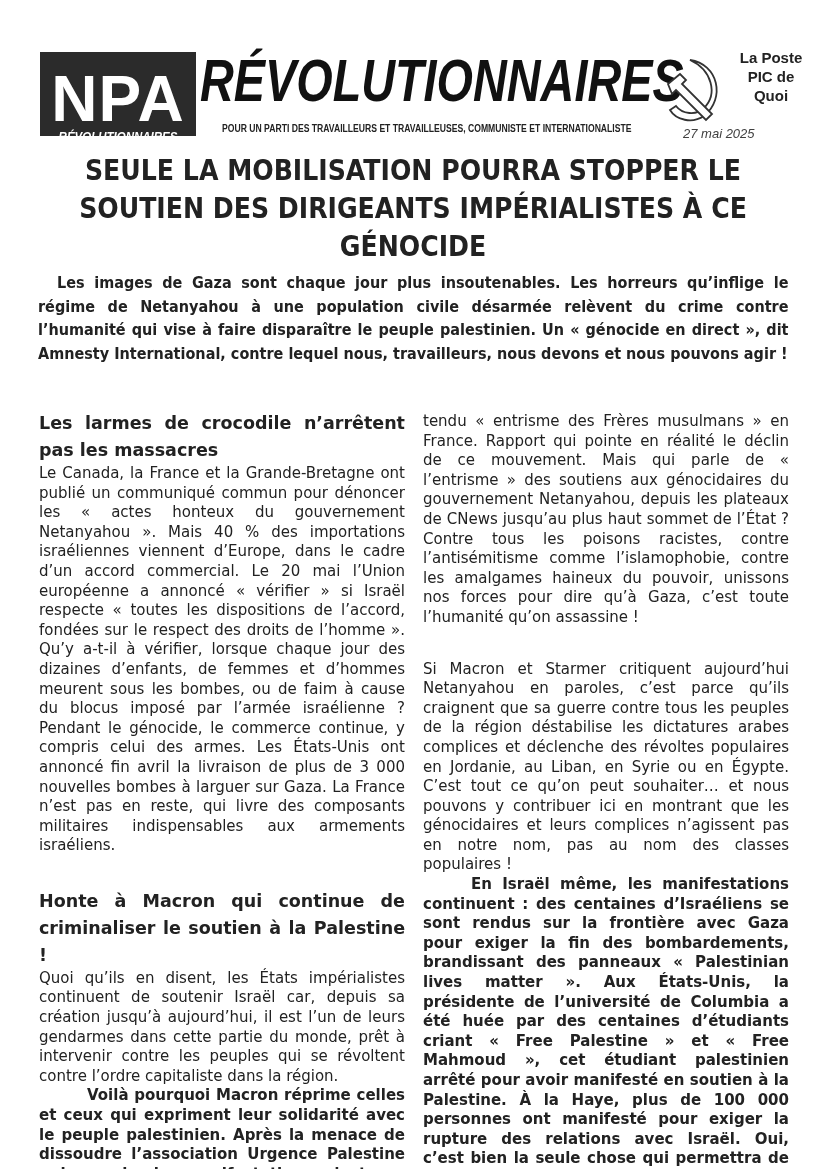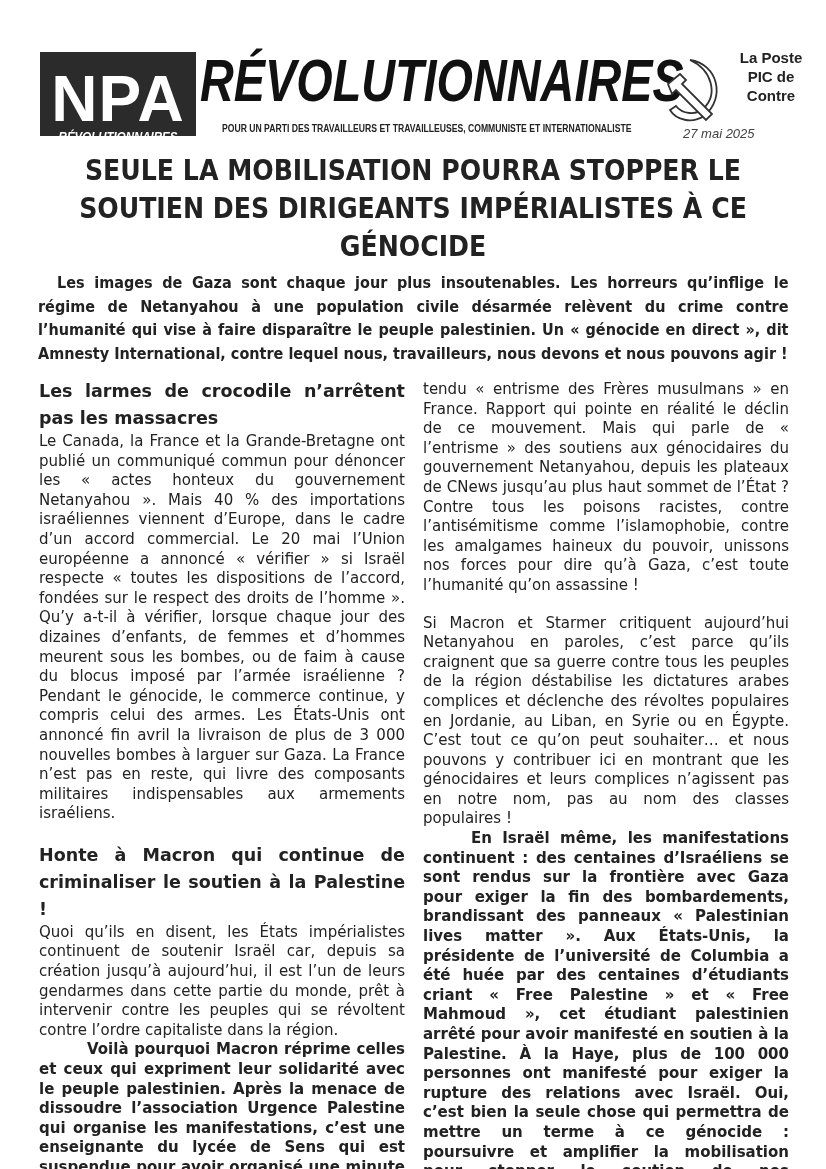--- a/index.html
+++ b/index.html
@@ -16,40 +16,40 @@
 
   .headline { position: absolute; left: 40px; top: 152px; width: 746px; text-align: center; font-family: "DejaVu Sans", sans-serif; font-weight: bold; font-size: 28px; line-height: 38px; color: #222; transform: scaleX(0.9); transform-origin: center top; }
   .chapo { position: absolute; left: 38px; top: 272px; width: 750px; font-family: "DejaVu Sans", sans-serif; font-weight: bold; font-size: 15.2px; line-height: 23.5px; text-align: justify; text-indent: 20px; color: #222; transform: scaleX(0.95); transform-origin: left top; width: 790px; }
 
   .col { position: absolute; top: 378px; width: 366px; font-family: "DejaVu Sans", sans-serif; color: #222; }
   .col-left { left: 39px; }
   .col-right { left: 423px; top: 380px; }
   .col h2 { font-weight: bold; font-size: 17.5px; line-height: 27px; margin: 0; text-align: justify; }
   .col p { margin: 0; font-size: 15px; line-height: 19.6px; text-align: justify; hyphens: manual; }
   .col p.indent { text-indent: 48px; font-weight: bold; }
-  .section { margin-bottom: 18px; }
+  .section { margin-bottom: 18px; margin-top: 32px; }
 </style>
 </head>
 <body>
 
 <div class="masthead">
   <div class="npa-box">
     <div class="npa">NPA</div>
     <div class="npa-sub">RÉVOLUTIONNAIRES</div>
   </div>
   <div class="title">RÉVOLUTIONNAIRES</div>
   <div class="tagline">POUR UN PARTI DES TRAVAILLEURS ET TRAVAILLEUSES, COMMUNISTE ET INTERNATIONALISTE</div>
   <svg class="sickle" viewBox="0 0 70 72">
     <path d="M30 6 C58 10 66 44 44 62 C32 70 16 66 10 56 L16 52 C22 60 36 62 44 54 C58 40 52 16 30 6 Z" fill="none" stroke="#333" stroke-width="1.8"></path>
     <path d="M8 30 L20 20 L26 26 L22 30 L52 60 L46 66 L16 36 L12 40 Z" fill="#fff" stroke="#333" stroke-width="1.8"></path>
   </svg>
   <div class="poste">
     <div>La Poste</div>
     <div>PIC de</div>
-    <div>Contre</div>
+    <div>Quoi</div>
   </div>
   <div class="date">27 mai 2025</div>
 </div>
 
 <div class="headline">SEULE LA MOBILISATION POURRA STOPPER LE SOUTIEN DES DIRIGEANTS IMPÉRIALISTES À CE GÉNOCIDE</div>
 <div class="chapo">Les images de Gaza sont chaque jour plus insoutenables. Les horreurs qu’inflige le régime de Netanyahou à une population civile désarmée relèvent du crime contre l’humanité qui vise à faire disparaître le peuple palestinien. Un « génocide en direct », dit Amnesty International, contre lequel nous, travailleurs, nous devons et nous pouvons agir !</div>
 
 <div class="col col-left">
   <div class="section">
     <h2>Les larmes de crocodile n’arrêtent pas les massacres</h2>

